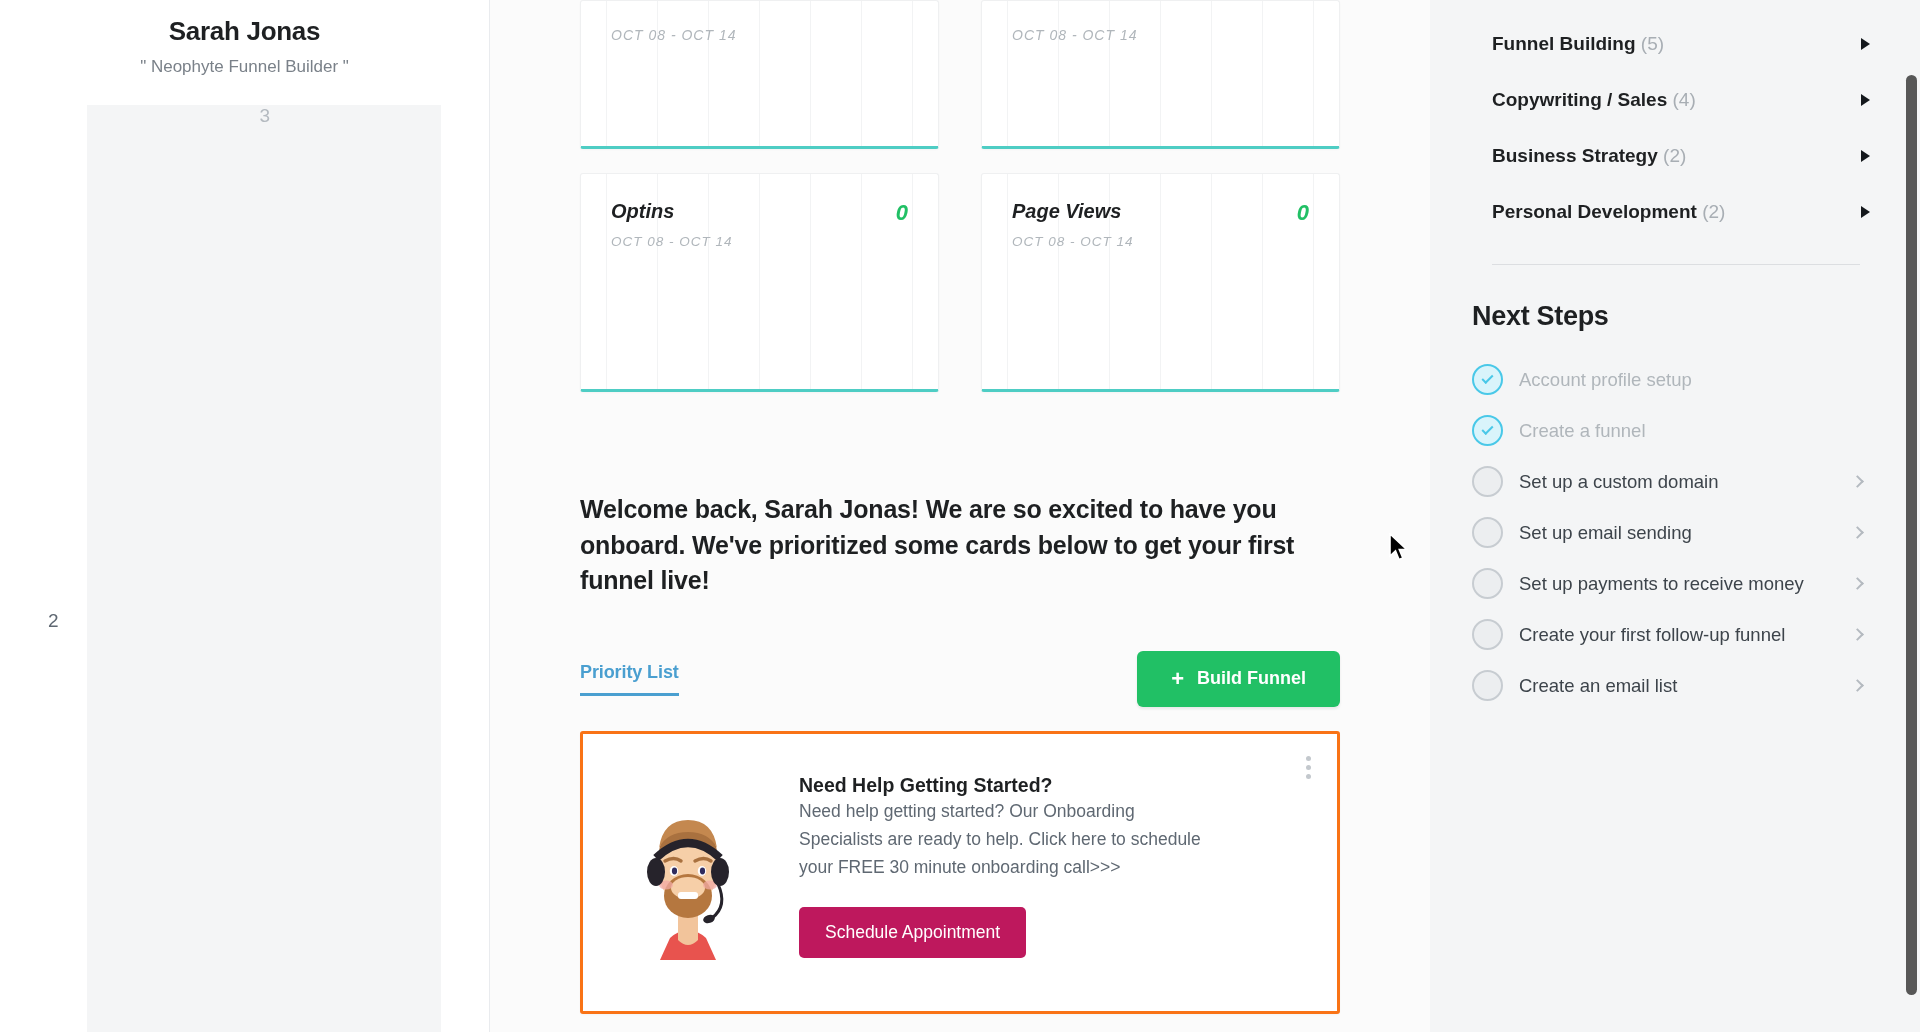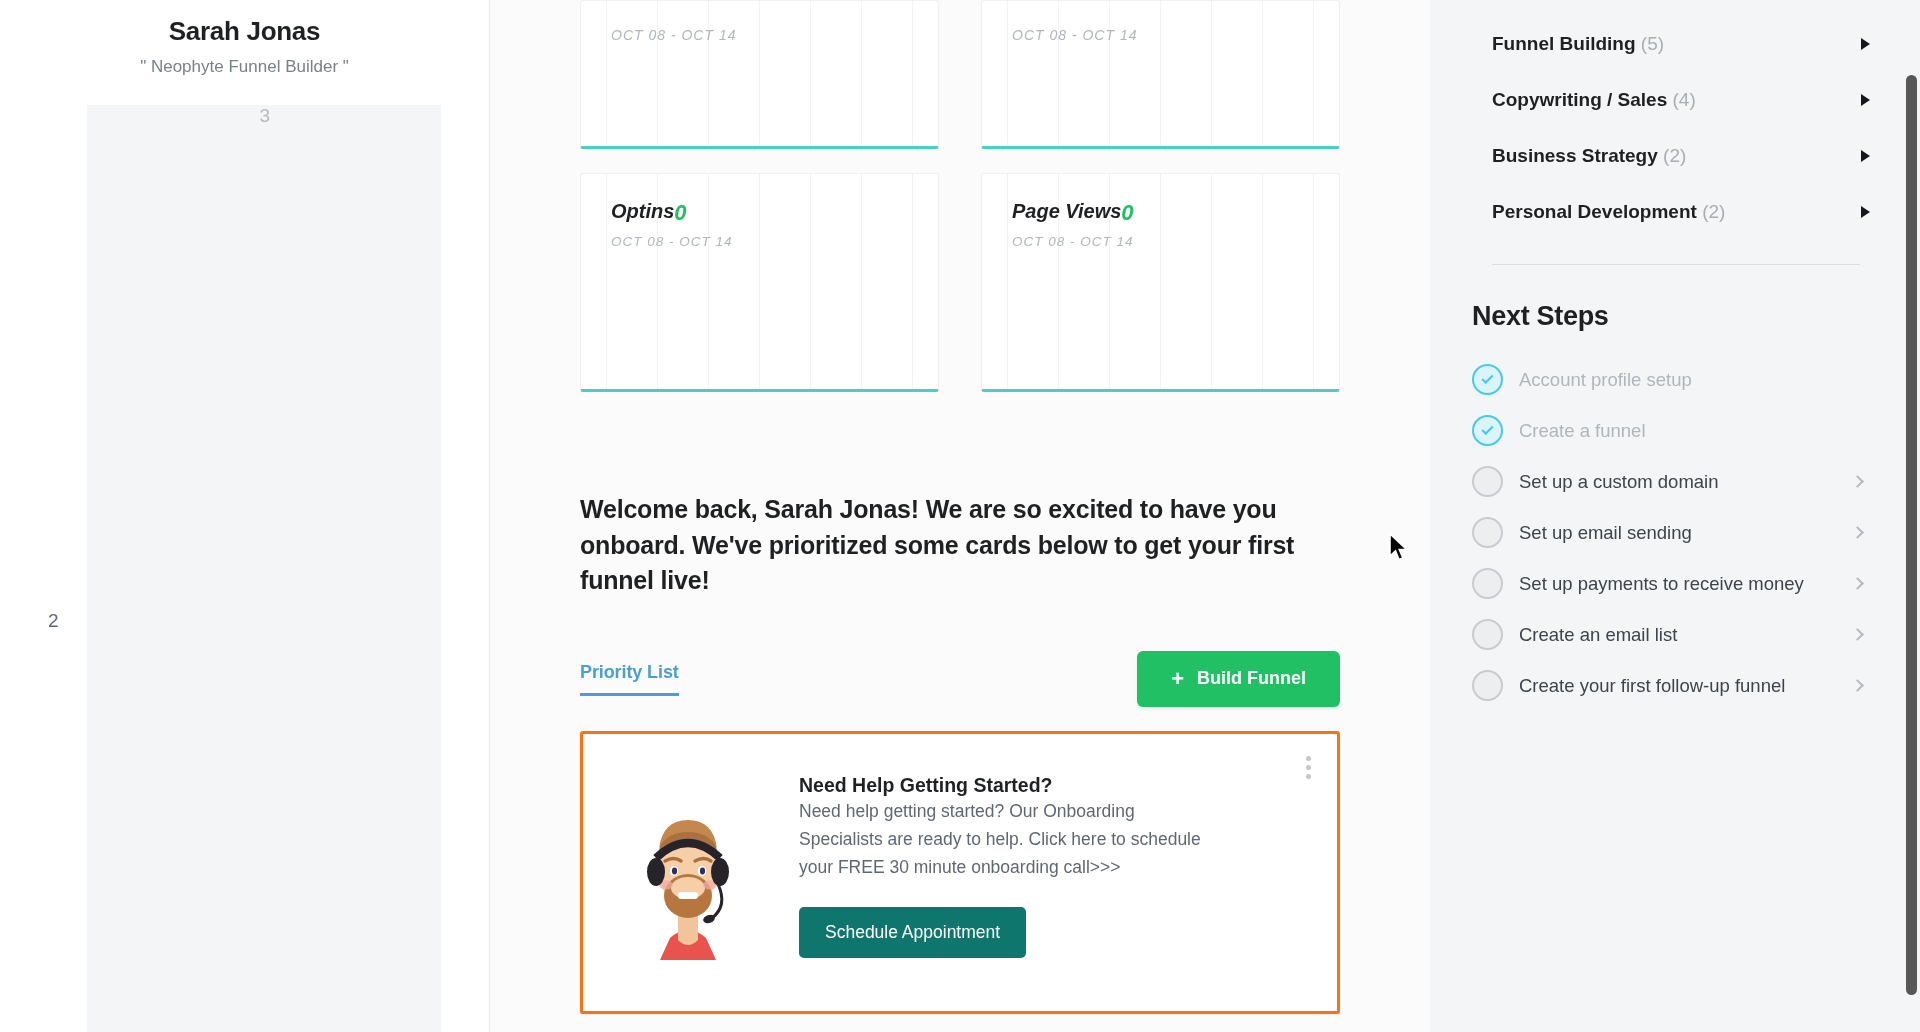--- a/index.html
+++ b/index.html
@@ -65,21 +65,21 @@
     justify-content: space-around; pointer-events: none;
   }
   .grid-lines span { width: 1px; background: #f2f3f4; }
   .card-label-wrap {
     position: absolute; top: 0; left: 0; right: 0;
     padding: 26px 30px 0 30px; z-index: 2;
   }
   .card-date-top {
     font-size: 14px; color: #b0b6bb; letter-spacing: 1px; font-weight: 500;
   }
-  .card-hdr { display: flex; align-items: flex-start; }
+  .card-hdr { display: flex; justify-content: space-between; align-items: flex-start; }
   .card-title { font-size: 20px; font-weight: 700; color: #1e2022; }
   .card-value { font-size: 22px; font-weight: 700; color: #21c065; }
   .card-date {
     font-size: 13.5px; color: #b0b6bb; letter-spacing: 1px;
     font-weight: 500; margin-top: 8px;
   }
 
   .welcome {
     margin-top: 100px; font-size: 25px; line-height: 1.42;
     font-weight: 700; color: #1e2022; letter-spacing: -0.2px;
@@ -113,21 +113,21 @@
   }
   .dots i { width: 5px; height: 5px; border-radius: 50%; background: #c3c8cd; }
   .avatar-wrap { width: 150px; flex-shrink: 0; padding-top: 18px; }
   .help-body { flex: 1; padding-top: 4px; }
   .help-title { font-size: 19.5px; font-weight: 700; color: #1e2022; }
   .help-text {
     font-size: 17.5px; line-height: 1.6; color: #5f6872;
     max-width: 410px;
   }
   .btn-sched {
-    margin-top: 26px; background: #0f766e; color: #fff; border: none;
+    margin-top: 26px; background: #be185d; color: #fff; border: none;
     border-radius: 5px; padding: 15px 26px; font-size: 17.5px;
     font-weight: 400; cursor: pointer; font-family: "Liberation Sans", sans-serif;
   }
 
   
   .right {
     width: 490px; height: 1032px; background: #f4f5f6;
     position: relative; padding: 0 40px 0 42px; overflow: hidden;
   }
   .cat-list { padding-top: 16px; }
@@ -379,26 +379,26 @@
         <span class="step-lbl">Set up email sending</span>
         <span class="chev"></span>
       </div>
       <div class="step">
         <span class="circ"></span>
         <span class="step-lbl">Set up payments to receive money</span>
         <span class="chev"></span>
       </div>
       <div class="step">
         <span class="circ"></span>
-        <span class="step-lbl">Create an email list</span>
+        <span class="step-lbl">Create your first follow-up funnel</span>
         <span class="chev"></span>
       </div>
       <div class="step">
         <span class="circ"></span>
-        <span class="step-lbl">Create your first follow-up funnel</span>
+        <span class="step-lbl">Create an email list</span>
         <span class="chev"></span>
       </div>
     </div>
   </aside>
 
   <div class="scrollbar"></div>
 
   <div class="cursor">
     <svg width="22" height="30" viewBox="0 0 22 30">
       <path d="M2 1 L2 23 L7.5 17.8 L11 26.5 L14.8 25 L11.3 16.6 L18.6 16.3 Z" fill="#000000" stroke="#ffffff" stroke-width="1.6"></path>

